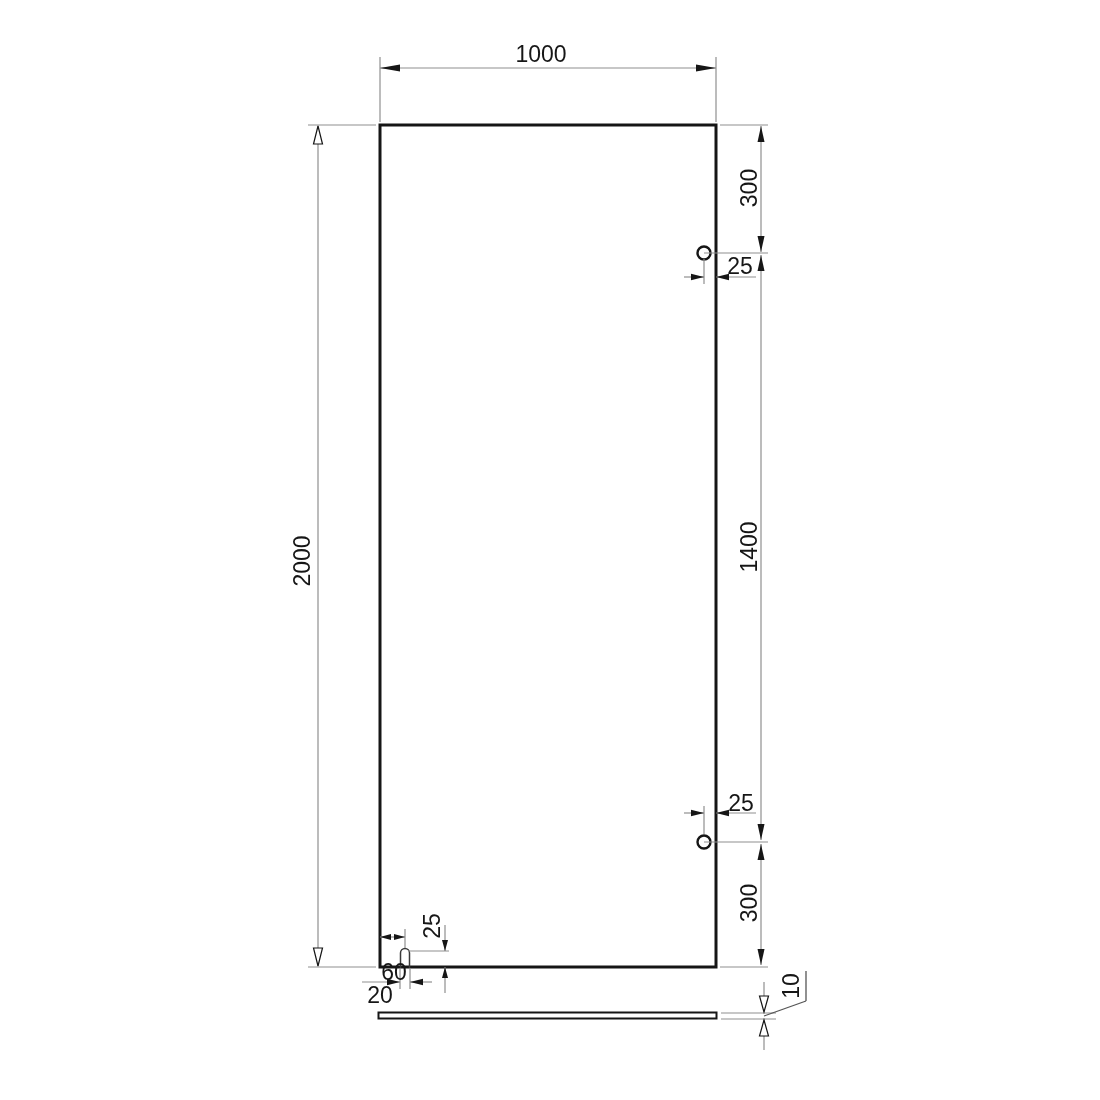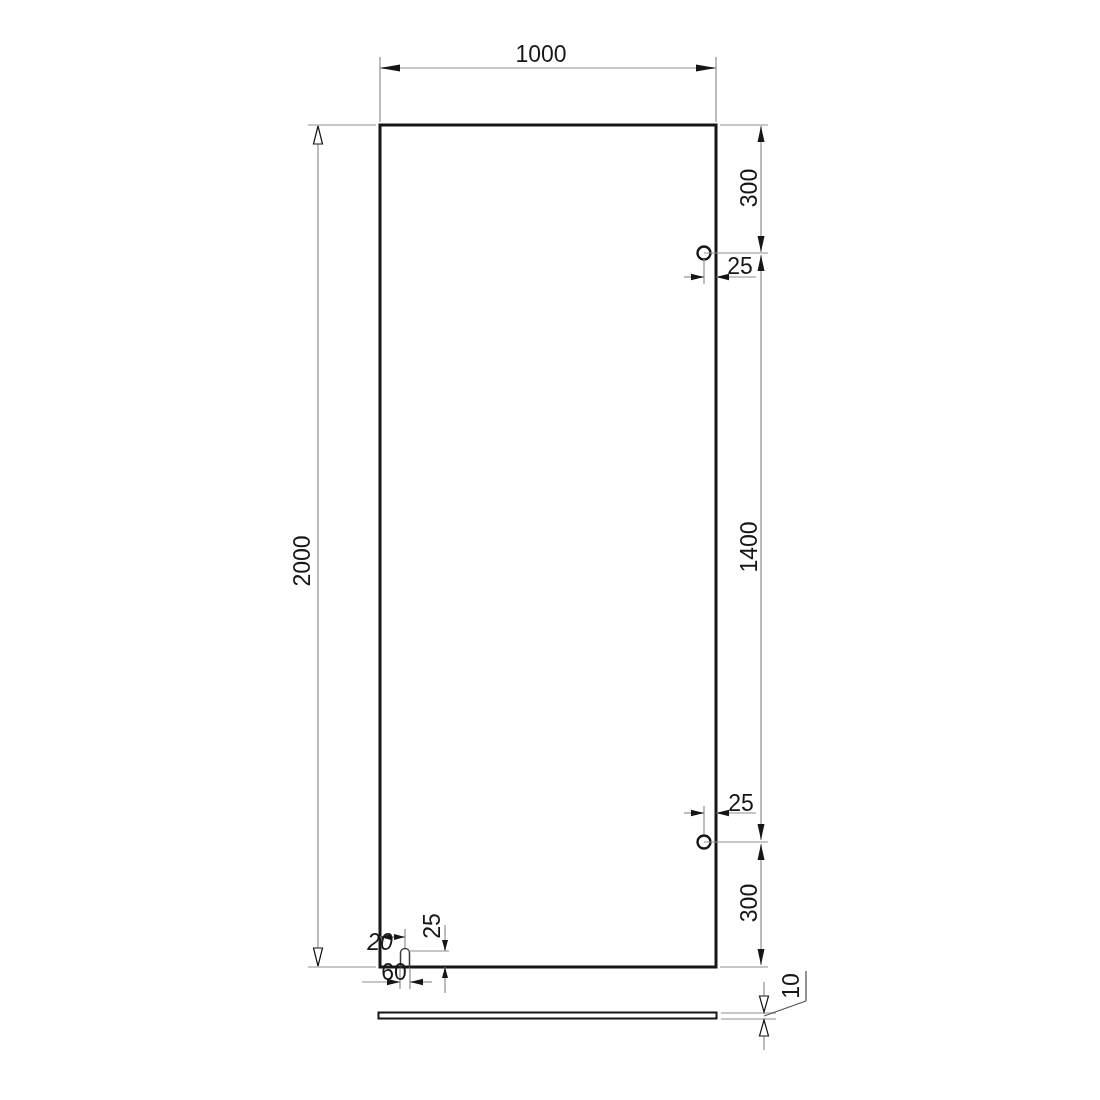--- a/index.html
+++ b/index.html
@@ -146,16 +146,16 @@
 
   <span class="lbl" style="left:541px; top:54px;">1000</span>
   <span class="lbl rot" style="left:302px; top:561px;">2000</span>
   <span class="lbl rot" style="left:749px; top:188px;">300</span>
   <span class="lbl" style="left:740px; top:266px;">25</span>
   <span class="lbl rot" style="left:749px; top:547px;">1400</span>
   <span class="lbl" style="left:741px; top:803px;">25</span>
   <span class="lbl rot" style="left:749px; top:903px;">300</span>
   <span class="lbl" style="left:394px; top:972px;">60</span>
   <span class="lbl rot" style="left:432px; top:926px;">25</span>
-  <span class="lbl" style="left:380px; top:942px;font-style:italic;">20</span>
+  <span class="lbl" style="left:380px; top:995px;">20</span>
   <span class="lbl rot" style="left:791px; top:986px;">10</span>
 
 </div>
 
 </body></html>

